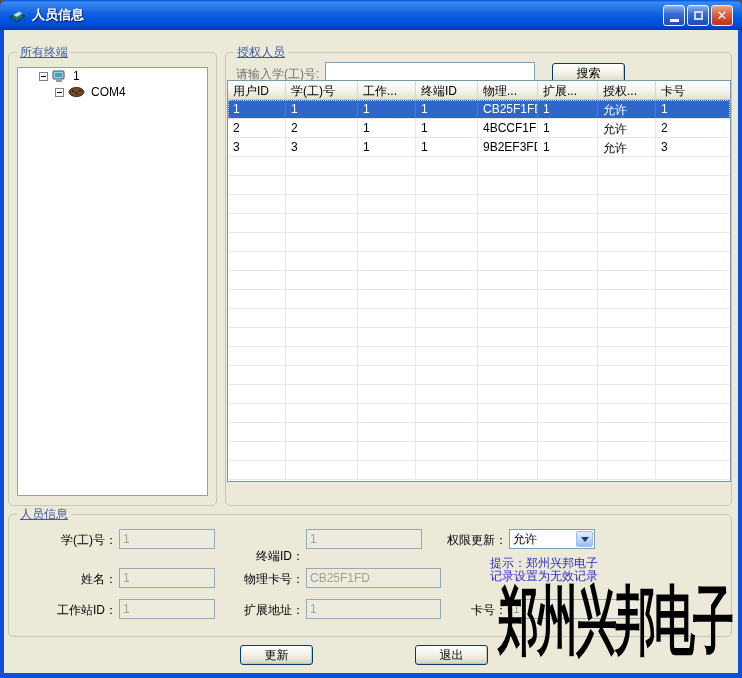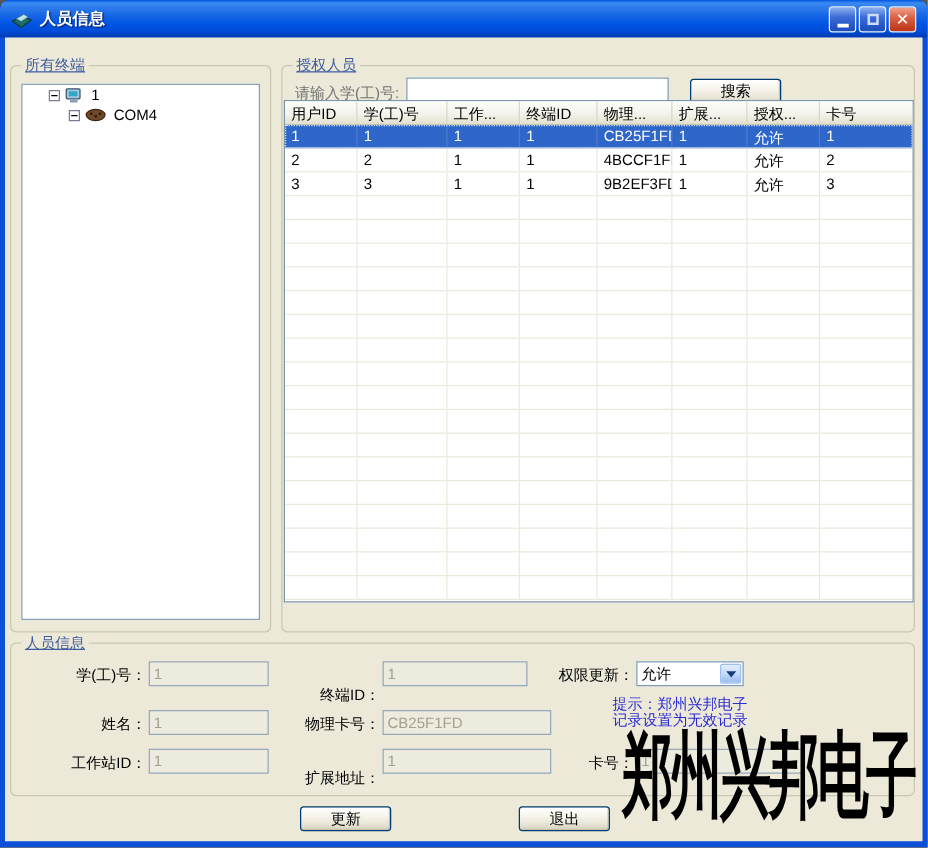--- a/index.html
+++ b/index.html
@@ -370,21 +370,21 @@
     <input class="finput" style="left: 115px; top: 538px; width: 96px;" value="1">
     <span class="flabel" style="left:220px;top:541px;width:80px;">物理卡号：</span>
     <input class="finput" style="left: 302px; top: 538px; width: 135px;" value="CB25F1FD">
     <div class="hint" style="left:486px;top:527px;">
       <div>提示：郑州兴邦电子</div>
       <div>记录设置为无效记录</div>
     </div>
 
     <span class="flabel" style="left:30px;top:572px;width:83px;">工作站ID：</span>
     <input class="finput" style="left: 115px; top: 569px; width: 96px;" value="1">
-    <span class="flabel" style="left:220px;top:584px;width:80px;">扩展地址：</span>
+    <span class="flabel" style="left:220px;top:572px;width:80px;">扩展地址：</span>
     <input class="finput" style="left: 302px; top: 569px; width: 135px;" value="1">
     <span class="flabel" style="left:443px;top:572px;width:60px;">卡号：</span>
     <input class="finput" style="left: 505px; top: 569px; width: 135px;" value="1">
 
     <button class="xpbtn btn-update" style="left:236px;top:615px;">更新</button>
     <button class="xpbtn btn-exit" style="left:411px;top:615px;">退出</button>
 
     <div class="watermark" style="left:494px;top:541px;">郑州兴邦电子</div>
   </div>
 </div>

